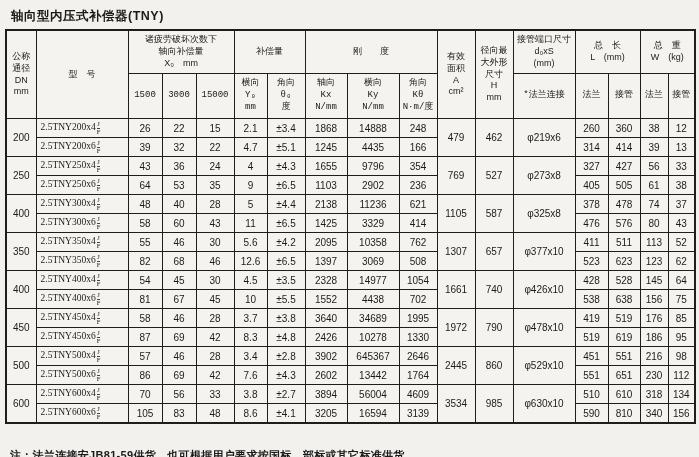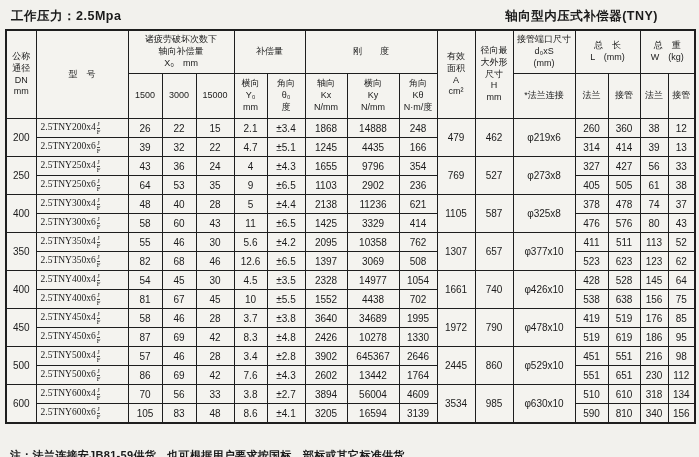--- a/index.html
+++ b/index.html
@@ -20,41 +20,40 @@
     border:2px solid #1e1e1e; background:#f4f3ef;
   }
   .spec th, .spec td {
     border:1px solid #1e1e1e; text-align:center; vertical-align:middle;
     padding:0; overflow:hidden;
   }
   .spec thead th {
     font-weight:400; font-size:9px; line-height:1.32; white-space:pre-line;
   }
   .spec thead tr.h1 th { height:42px; }
-  .spec thead tr.h2 th { height:44px; }
+  .spec thead tr.h2 th { height:44px;font-family:Liberation Mono, monospace; }
   .spec tbody td { font-size:10px; height:18px; white-space:nowrap; }
   .spec td.model { text-align:left; padding-left:4px; font-size:9.5px;font-family:Liberation Serif, serif; }
   .jf {
     display:inline-flex; flex-direction:column; align-items:center;
     font-size:6.5px; line-height:6.5px; vertical-align:middle; margin-left:1px;
   }
   .jf i { font-style:normal; }
   .jf i.top { border-bottom:1px solid #444; padding-bottom:0.5px; }
   .note {
     font-size:11px; font-weight:bold; margin-top:24px; padding-left:5px;
     letter-spacing:0.3px;
   }
 </style>
 </head>
 <body>
 
 <div class="page">
 
   <div class="titlebar">
-    <div class="t-left">工作压力：2.5Mpa</div>
     <div class="t-right">轴向型内压式补偿器(TNY)</div>
   </div>
 
   <table class="spec">
     <colgroup>
       <col style="width:30px">
         <col style="width:92px">
       <col style="width:34px">
         <col style="width:34px">
         <col style="width:38px">

